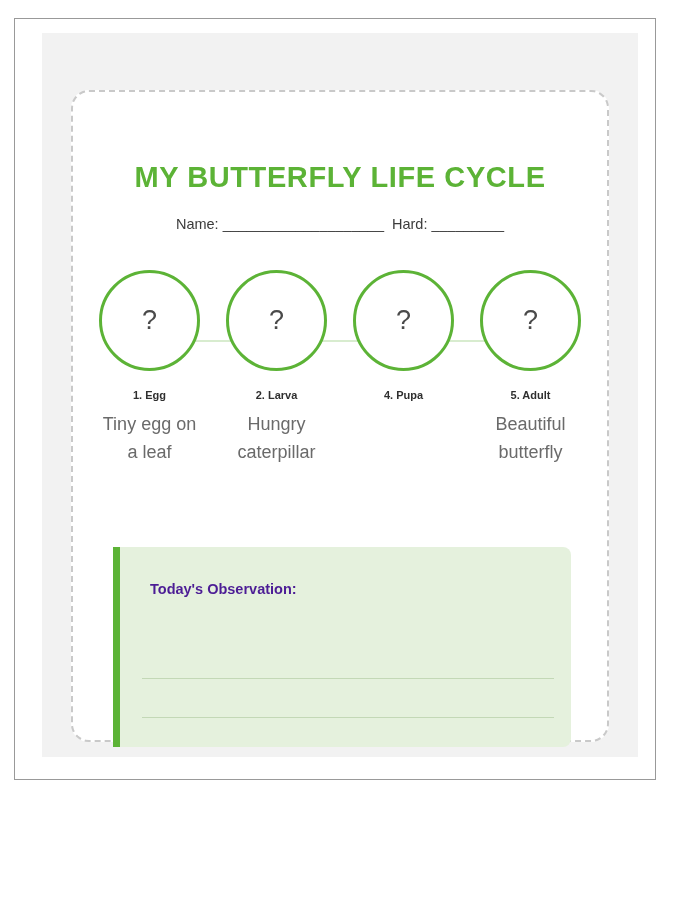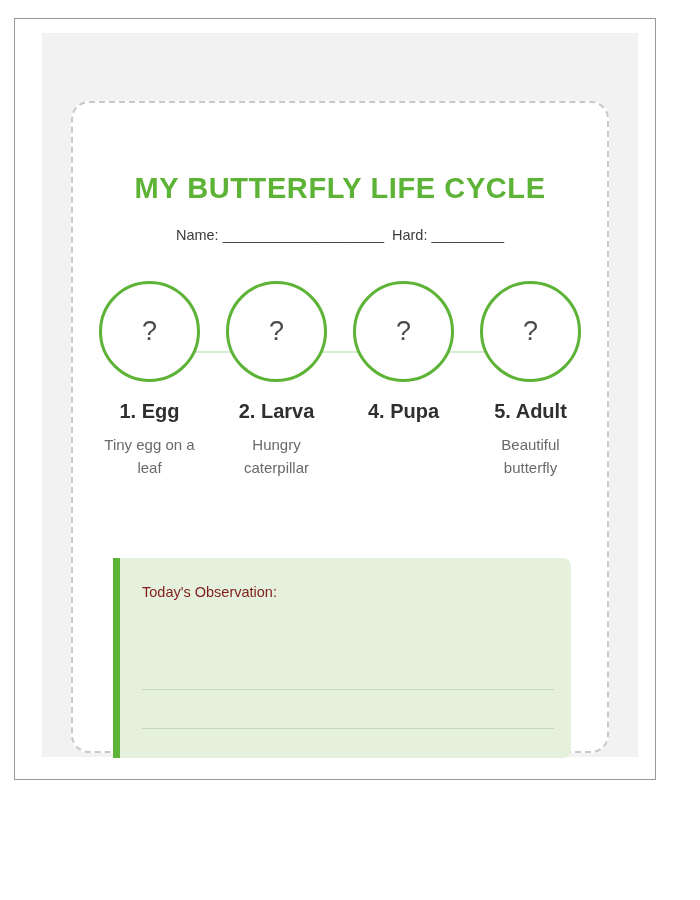--- a/index.html
+++ b/index.html
@@ -28,21 +28,21 @@
     top: 14px;
     width: 596px;
     height: 724px;
     background: #f2f2f2;
     box-sizing: border-box;
   }
 
   .worksheet {
     position: absolute;
     left: 29px;
-    top: 68px;
+    top: 57px;
     width: 538px;
     height: 652px;
     background: #ffffff;
     border: 2px dashed #c9c9c9;
     border-radius: 18px;
     box-sizing: border-box;
   }
 
   .title {
     margin: 0;
@@ -105,54 +105,54 @@
   }
 
   .stage-q {
     font-size: 27px;
     color: #4a4a4a;
     font-weight: normal;
   }
 
   .stage-label {
     margin-top: 18px;
-    font-size: 20px;
+    font-size: 11px;
     font-weight: bold;
     color: #2f2f2f;
     text-align: center;
   }
 
   .stage-desc {
     margin-top: 10px;
-    font-size: 15px;
+    font-size: 18px;
     color: #6a6a6a;
     text-align: center;
     line-height: 1.55;
     width: 96px;
   }
 
   .observation {
     position: absolute;
     left: 40px;
     top: 455px;
     width: 458px;
     height: 200px;
     background: #e5f1dd;
     border-left: 7px solid #5cb336;
     border-top-right-radius: 8px;
     border-bottom-right-radius: 8px;
     box-sizing: border-box;
   }
 
   .observation-title {
-    margin: 0;
+    margin: 8px;
     padding: 26px 0 0 22px;
     font-size: 14.5px;
-    font-weight: normal;
-    color: #7f1d1d;
+    font-weight: bold;
+    color: #4c1d95;
   }
 
   .obs-line {
     position: absolute;
     left: 22px;
     width: 412px;
     height: 1px;
     background: #c3d8b6;
   }
   .obs-line.l1 { top: 131px; }

